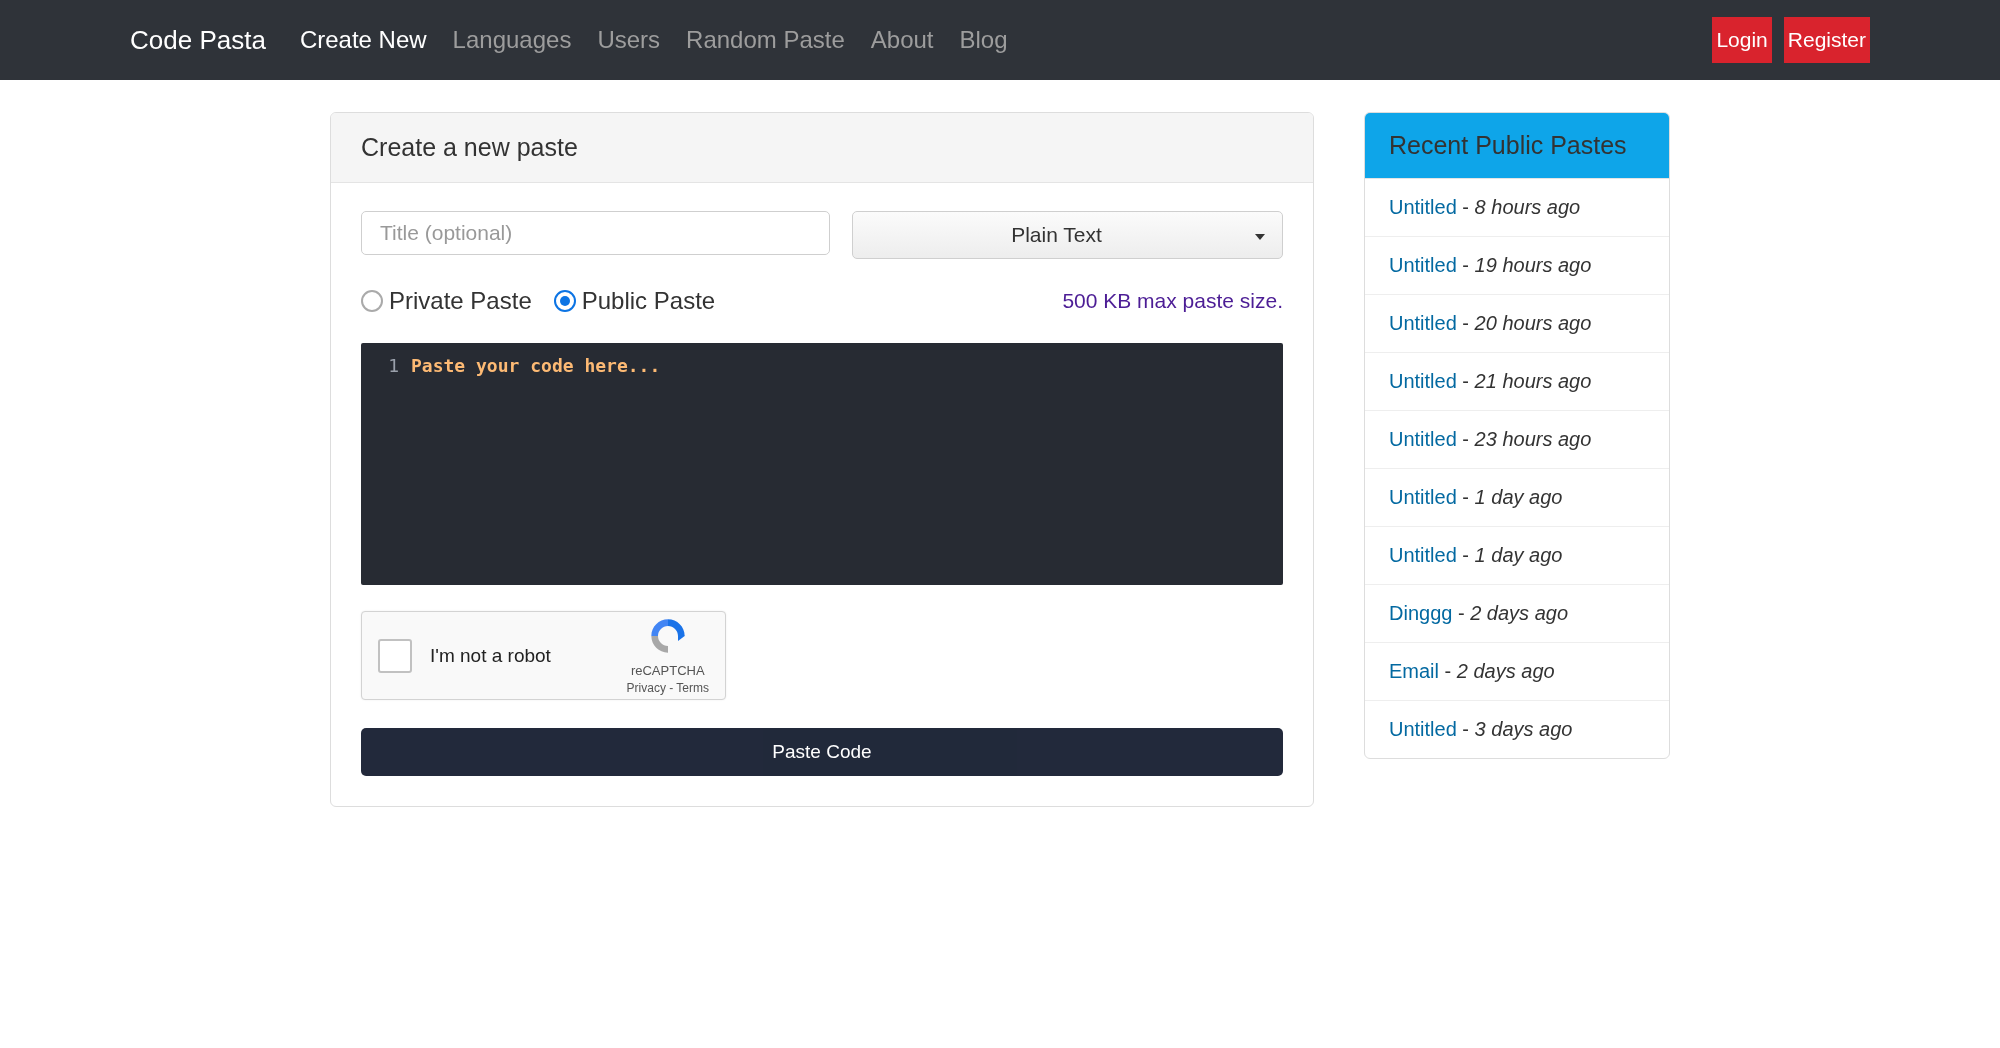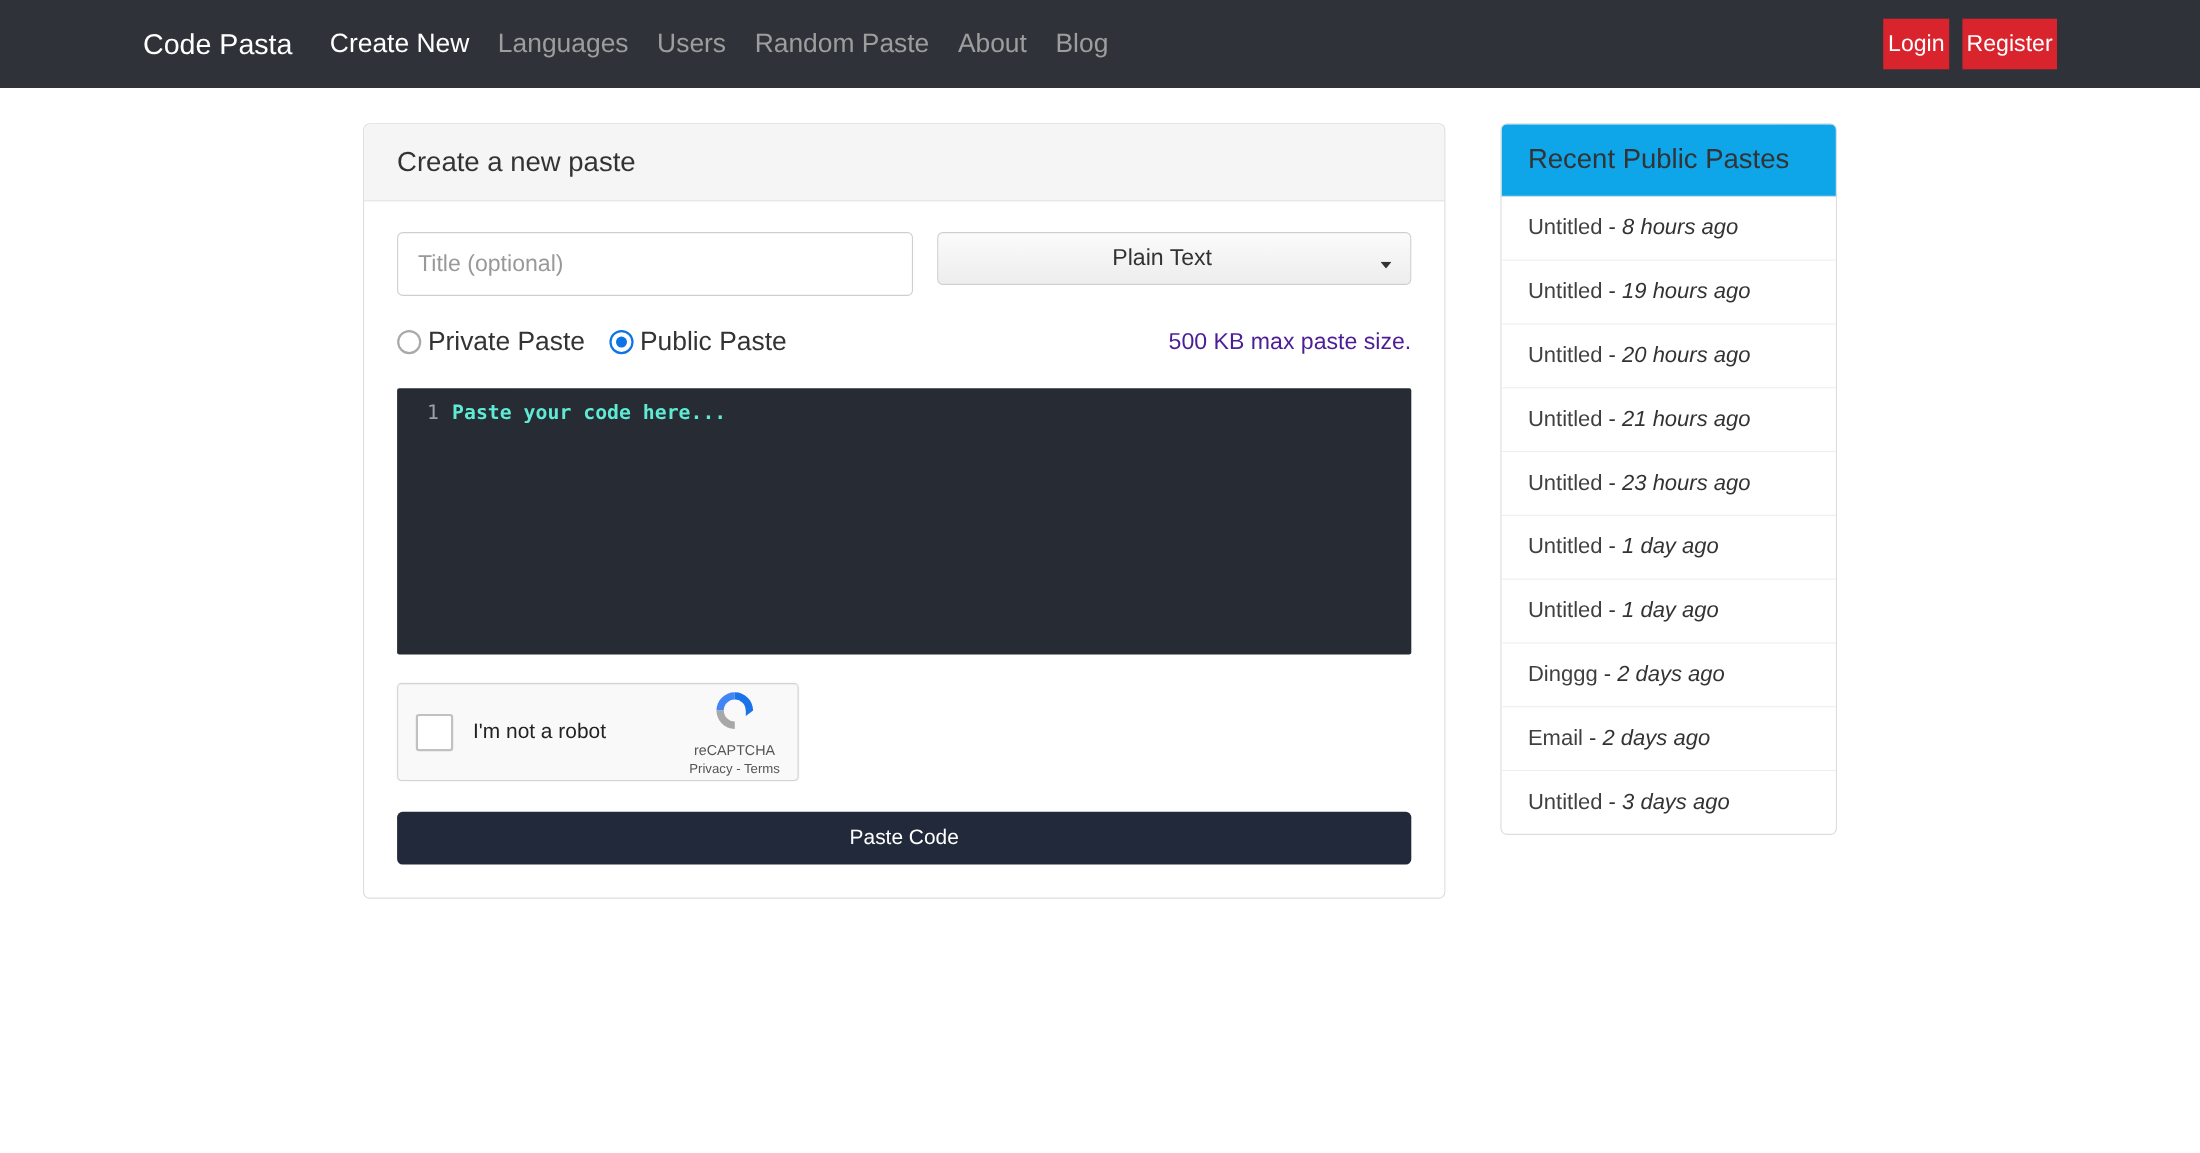--- a/index.html
+++ b/index.html
@@ -82,21 +82,21 @@
       padding: 28px 30px 30px;
     }
     .top-row {
       display: flex;
       gap: 22px;
       align-items: stretch;
     }
     .input-title {
       flex: 1;
       max-width: 625px;
-      height: 58px;
+      height: 44px;
       border: 1px solid #cfcfcf;
       border-radius: 5px;
       padding: 0 18px;
       font-size: 21px;
       color: #333;
     }
     .input-title::placeholder {
       color: #999;
     }
     .select-wrap {
@@ -181,21 +181,21 @@
       display: flex;
     }
     .gutter {
       width: 50px;
       text-align: right;
       padding-right: 12px;
       color: #9aa0ab;
       user-select: none;
     }
     .code-content {
-      color: #5eead4;
+      color: #fdba74;
       font-weight: bold;
     }
     .recaptcha {
       margin-top: 26px;
       width: 365px;
       height: 89px;
       border: 1px solid #d3d3d3;
       border-radius: 4px;
       background: #f9f9f9;
       display: flex;
@@ -260,21 +260,21 @@
     .sidebar-item {
       padding: 17px 24px;
       border-bottom: 1px solid #eee;
       font-size: 20px;
       cursor: pointer;
     }
     .sidebar-item:last-child {
       border-bottom: none;
     }
     .sb-title {
-      color: #404040;
+      color: #0369a1;
     }
     .sb-time {
       font-style: italic;
       color: #333;
     }
   </style>
 </head>
 <body>
 
 <nav class="navbar">

